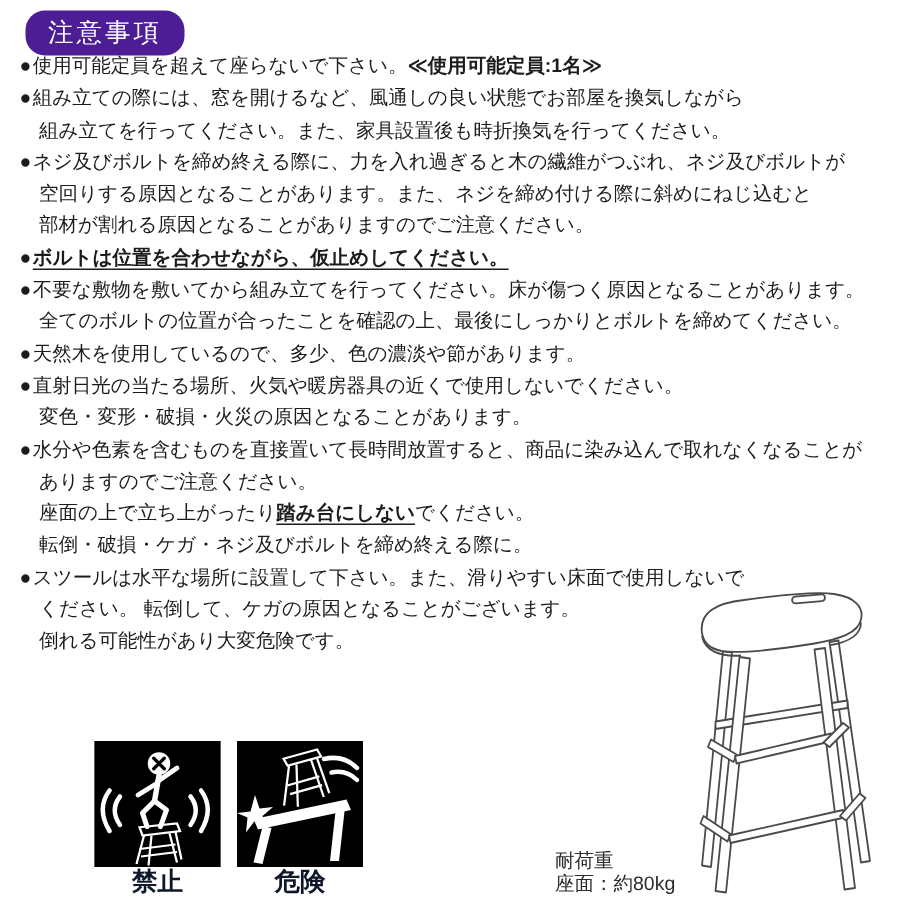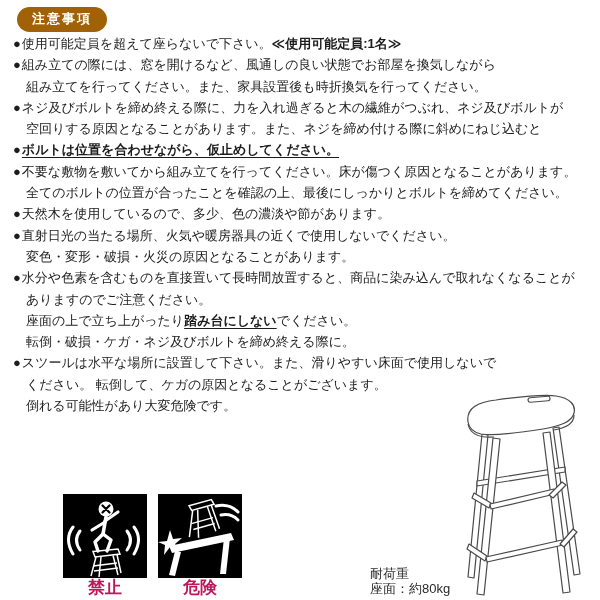--- a/index.html
+++ b/index.html
@@ -3,41 +3,41 @@
 <meta charset="utf-8">
 <style>
   html,body{margin:0;padding:0;}
   body{
     width:600px;height:600px;position:relative;overflow:hidden;
     background:#ffffff;color:#1c1c1c;
     font-family:"Liberation Sans","DejaVu Sans",sans-serif;
   }
   .badge{
     position:absolute;left:17px;top:7px;
-    background:#a16207;color:#fff;font-weight:bold;font-size:13px;
+    background:#4c1d95;color:#fff;font-weight:normal;font-size:17px;
     padding:3px 15px 4px 15px;border-radius:13px;letter-spacing:2px;
   }
   .notes{
     position:absolute;left:13px;top:33px;width:586px;
     font-size:13px;line-height:21.3px;
   }
   .note-line{white-space:nowrap;height:21.3px;}
   .note-line.indent{padding-left:13px;}
   .bullet{margin-right:1px;}
   .bold{font-weight:bold;}
   .underline{text-decoration:underline;text-underline-offset:3px;}
   .picto{
     position:absolute;width:84px;height:84px;background:#000;top:494px;
   }
   .picto svg{display:block;width:84px;height:84px;}
   #picto1{left:63px;}
   #picto2{left:158px;}
   .picto-label{
     position:absolute;top:576px;width:84px;text-align:center;
-    font-weight:bold;font-size:17px;color:#be185d;
+    font-weight:bold;font-size:17px;color:#0f172a;
   }
   #picto-label1{left:63px;}
   #picto-label2{left:158px;}
   .load{
     position:absolute;left:370px;top:566px;
     font-size:13px;line-height:15px;color:#2a2a2a;font-weight:normal;
   }
   .stool-illus{position:absolute;left:448px;top:388px;width:150px;height:212px;}
   .stool-illus svg{display:block;width:150px;height:212px;}
 </style>
@@ -45,20 +45,21 @@
 <body>
 
 <div class="badge">注意事項</div>
 
 <div class="notes">
     <div class="note-line"><span class="bullet">●</span><span>使用可能定員を超えて座らないで下さい。</span><span class="bold">≪使用可能定員:1名≫</span></div>
     <div class="note-line"><span class="bullet">●</span><span>組み立ての際には、窓を開けるなど、風通しの良い状態でお部屋を換気しながら</span></div>
     <div class="note-line indent"><span>組み立てを行ってください。また、家具設置後も時折換気を行ってください。</span></div>
     <div class="note-line"><span class="bullet">●</span><span>ネジ及びボルトを締め終える際に、力を入れ過ぎると木の繊維がつぶれ、ネジ及びボルトが</span></div>
     <div class="note-line indent"><span>空回りする原因となることがあります。また、ネジを締め付ける際に斜めにねじ込むと</span></div>
+    <div class="note-line indent"><span>部材が割れる原因となることがありますのでご注意ください。</span></div>
     <div class="note-line"><span class="bullet">●</span><span class="bold underline">ボルトは位置を合わせながら、仮止めしてください。</span></div>
     <div class="note-line"><span class="bullet">●</span><span>不要な敷物を敷いてから組み立てを行ってください。床が傷つく原因となることがあります。</span></div>
     <div class="note-line indent"><span>全てのボルトの位置が合ったことを確認の上、最後にしっかりとボルトを締めてください。</span></div>
     <div class="note-line"><span class="bullet">●</span><span>天然木を使用しているので、多少、色の濃淡や節があります。</span></div>
     <div class="note-line"><span class="bullet">●</span><span>直射日光の当たる場所、火気や暖房器具の近くで使用しないでください。</span></div>
     <div class="note-line indent"><span>変色・変形・破損・火災の原因となることがあります。</span></div>
     <div class="note-line"><span class="bullet">●</span><span>水分や色素を含むものを直接置いて長時間放置すると、商品に染み込んで取れなくなることが</span></div>
     <div class="note-line indent"><span>ありますのでご注意ください。</span></div>
     <div class="note-line indent"><span>座面の上で立ち上がったり</span><span class="bold underline">踏み台にしない</span><span>でください。</span></div>
     <div class="note-line indent"><span>転倒・破損・ケガ・ネジ及びボルトを締め終える際に。</span></div>

